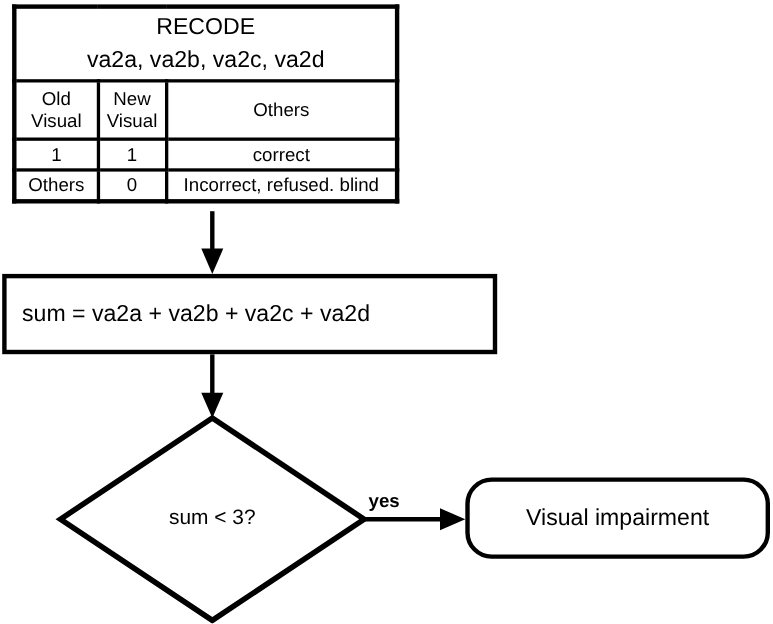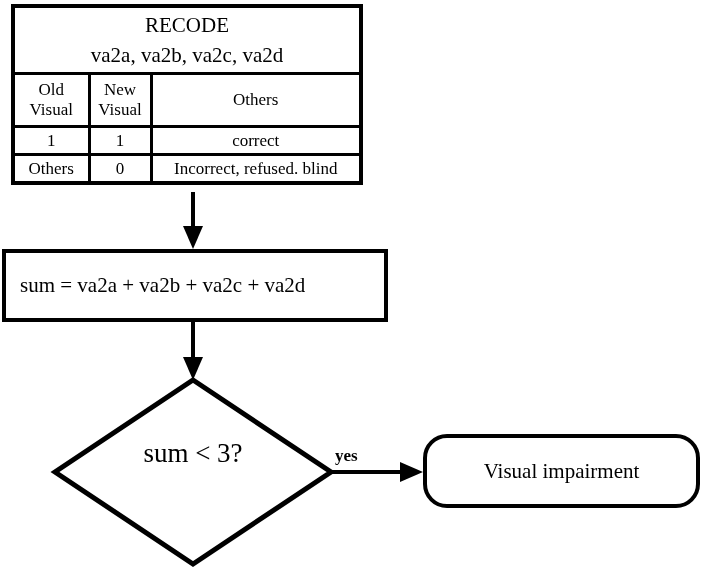--- a/index.html
+++ b/index.html
@@ -5,21 +5,21 @@
   html, body {
     margin: 0;
     padding: 0;
     background: #ffffff;
   }
   .canvas {
     position: relative;
     width: 703px;
     height: 567px;
     background: #ffffff;
-    font-family: Liberation Serif, serif;
+    font-family: Liberation Sans, sans-serif;
     color: #000000;
     overflow: hidden;
   }
   .shapes {
     position: absolute;
     left: 0;
     top: 0;
     width: 703px;
     height: 567px;
   }
@@ -80,40 +80,40 @@
     box-sizing: border-box;
     border: 4px solid #000000;
     background: #ffffff;
     display: flex;
     align-items: center;
     font-size: 21px;
   }
   .sum-box {
     left: 2px;
     top: 249px;
-    width: 386px;
+    width: 450px;
     height: 73px;
     padding-left: 14px;
     justify-content: flex-start;
   }
   .result-box {
     left: 423px;
     top: 434px;
     width: 277px;
     height: 74px;
     justify-content: center;
     border-radius: 24px;
   }
   .decision-label {
     position: absolute;
     left: 103px;
-    top: 438px;
+    top: 460px;
     width: 180px;
     text-align: center;
-    font-size: 27px;
+    font-size: 19px;
   }
   .yes-label {
     position: absolute;
     left: 335px;
     top: 446px;
     font-size: 17px;
     font-weight: bold;
   }
 </style>
 </head>

